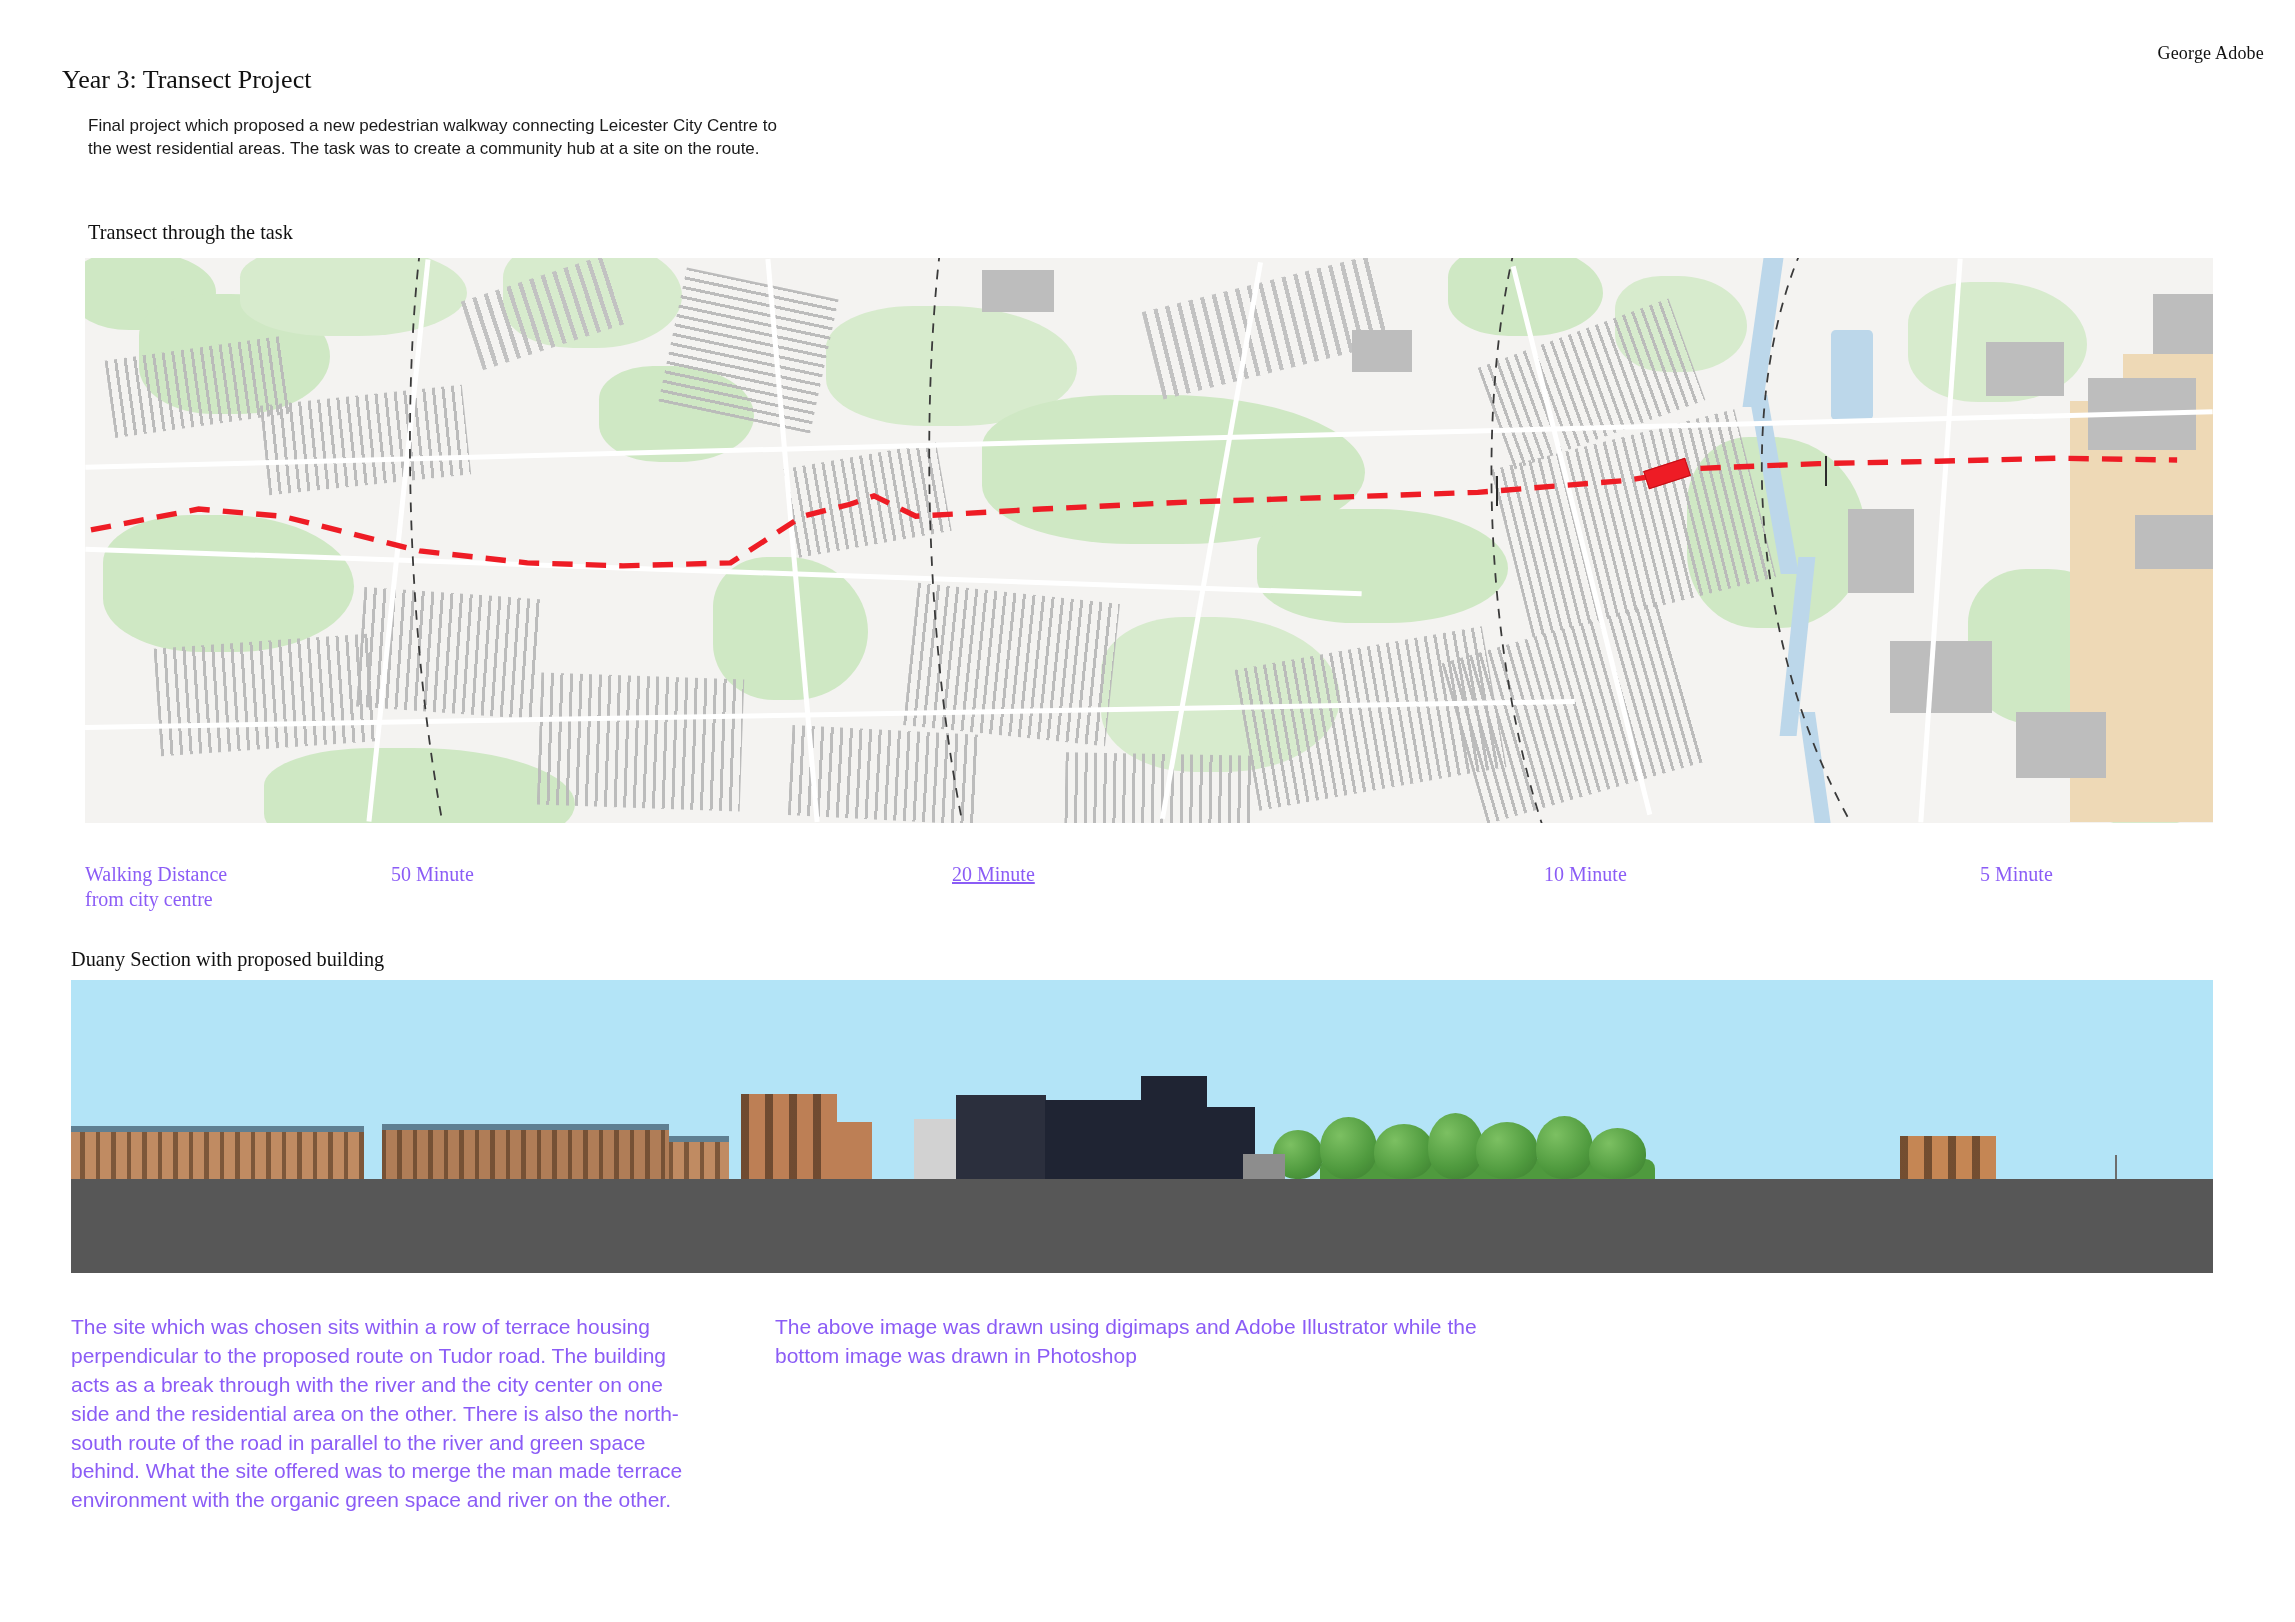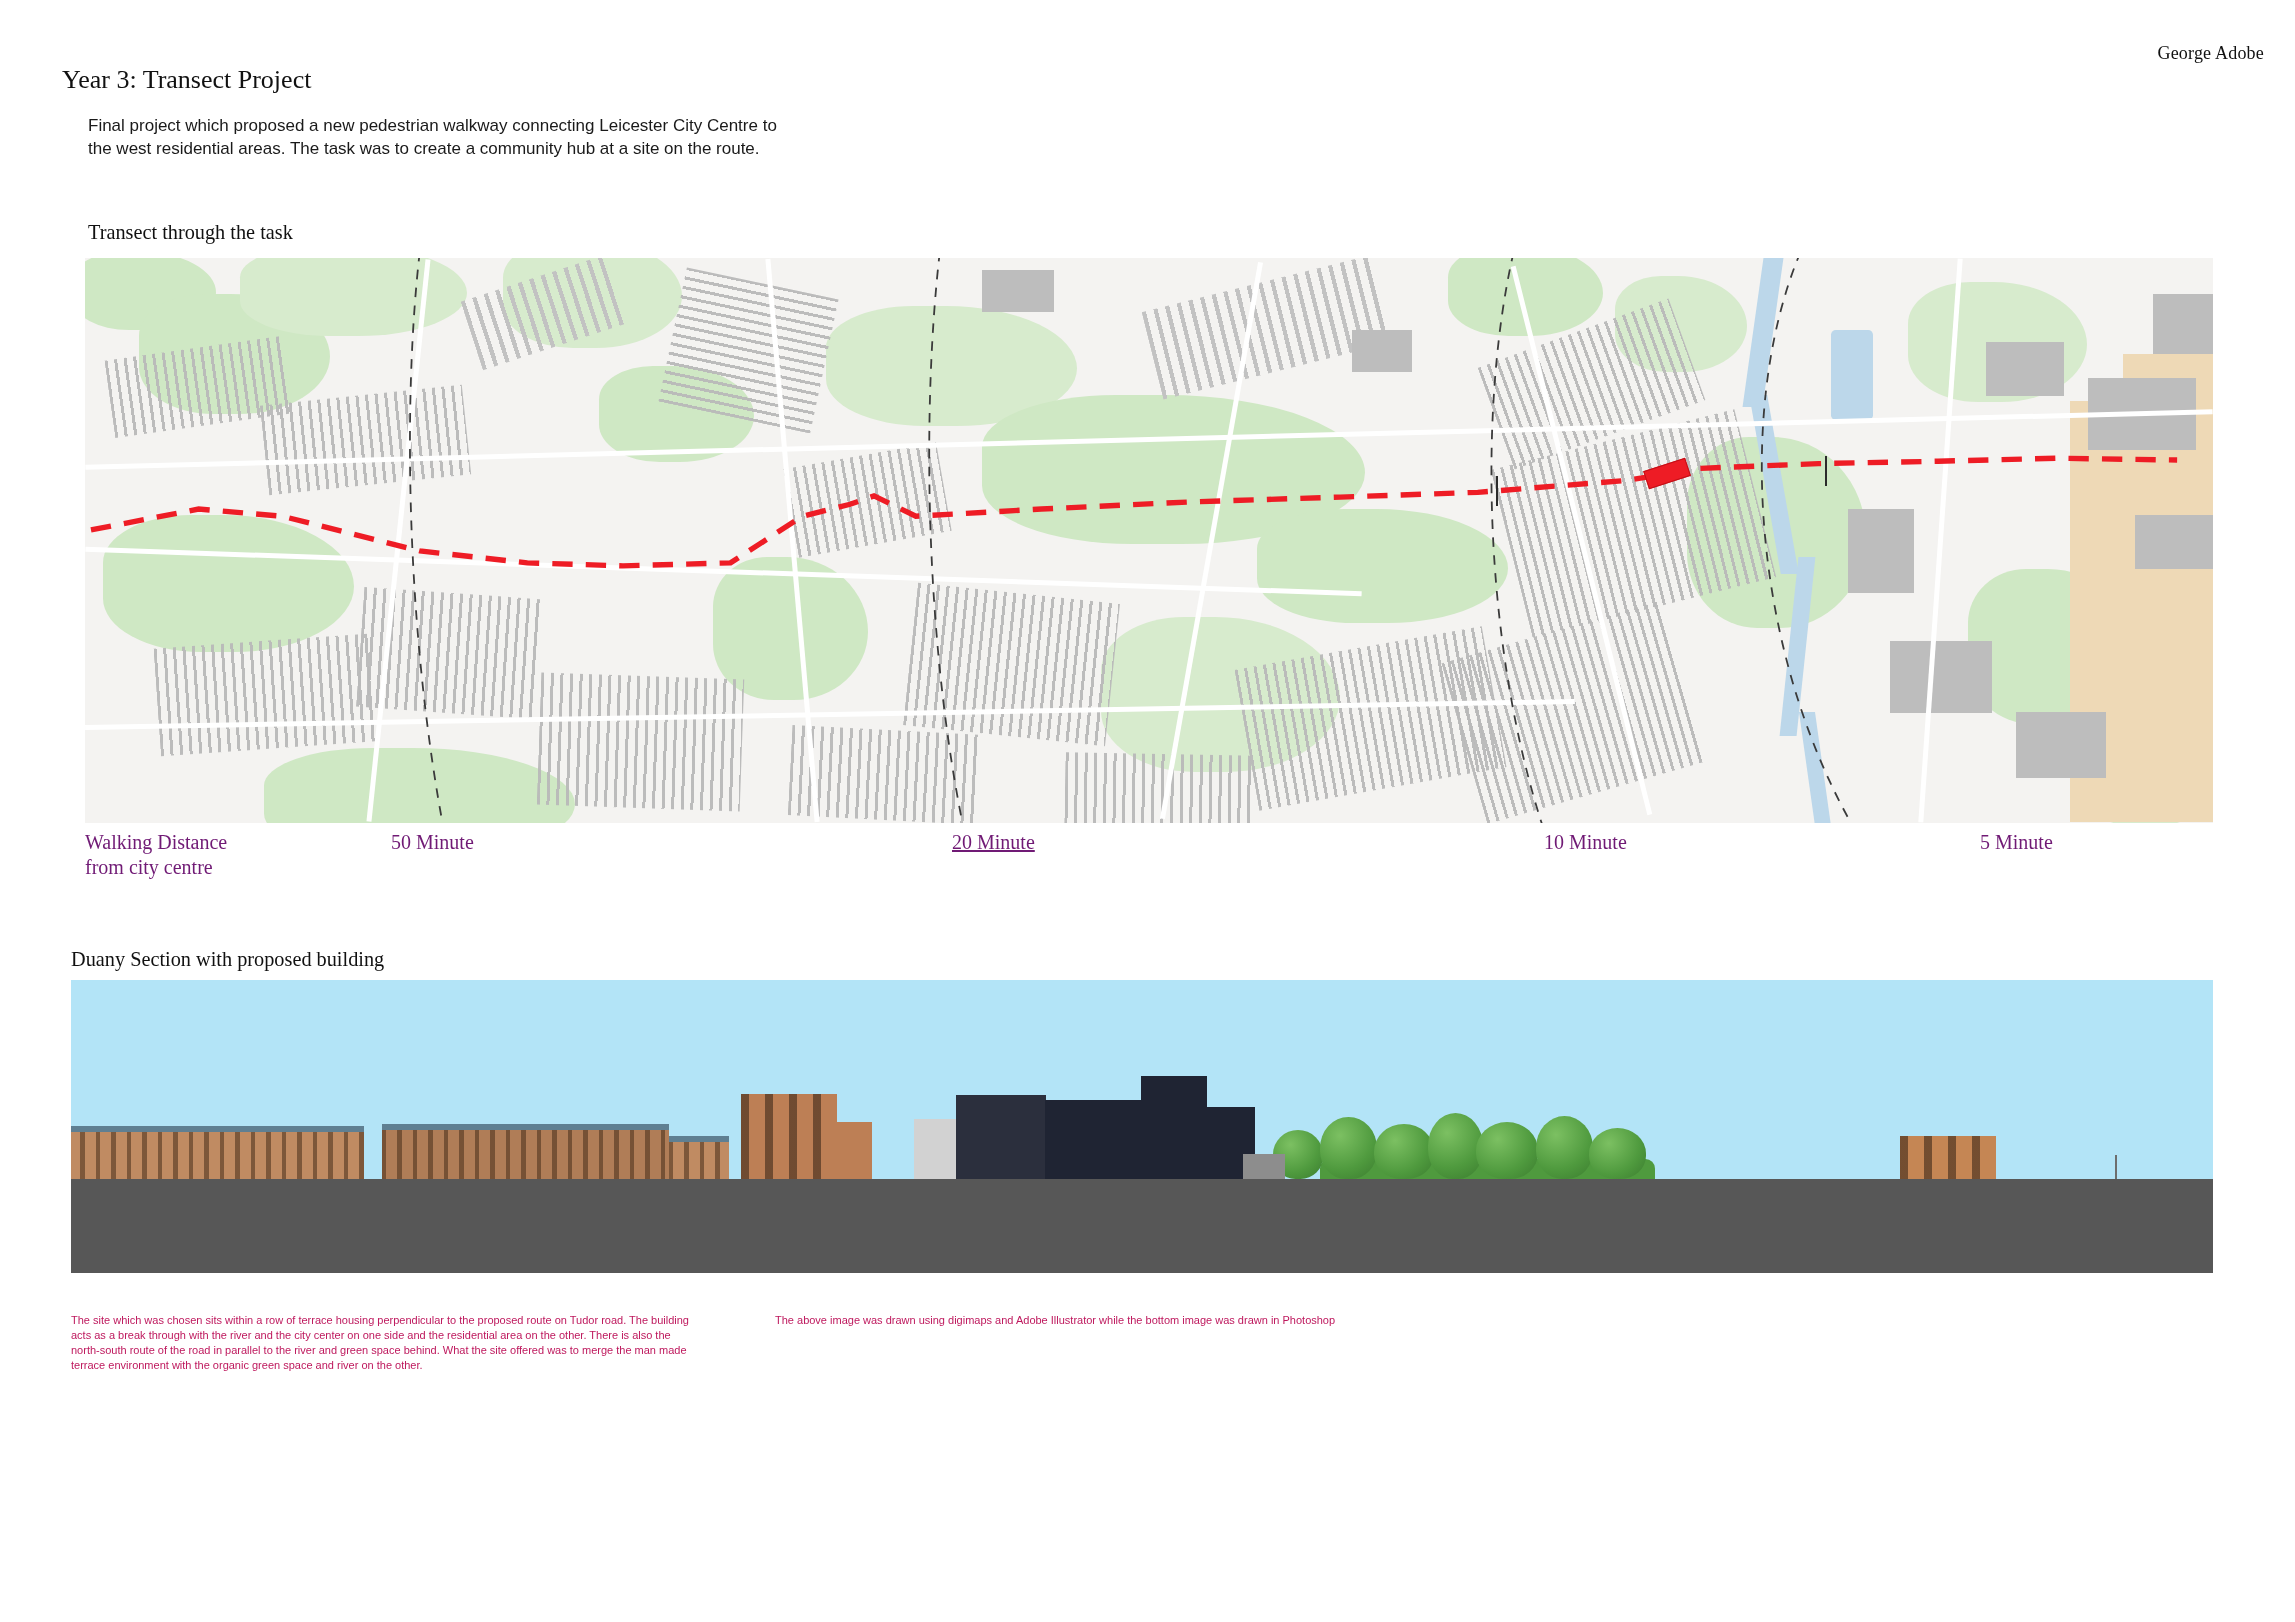--- a/index.html
+++ b/index.html
@@ -127,23 +127,24 @@
     position: absolute;
     left: 85px;
     top: 830px;
     width: 2128px;
     height: 54px;
   }
   .dist-label {
     position: absolute;
     font-family: "Liberation Serif", serif;
     font-size: 20px;
-    color: #701a75;
+    color: #8b5cf6;
     white-space: pre-line;
     line-height: 1.25;
+    margin-top: 32px;
   }
 
   
   .section-frame {
     position: absolute;
     left: 71px;
     top: 980px;
     width: 2142px;
     height: 293px;
     background: #b3e4f7;
@@ -227,23 +228,23 @@
   .pole {
     position: absolute;
     bottom: 94px;
     width: 1.8px;
     background: #6d6d6d;
   }
 
   
   .body-col {
     position: absolute;
-    font-size: 11px;
+    font-size: 21px;
     line-height: 1.375;
-    color: #be185d;
+    color: #8b5cf6;
   }
   #col-left { left: 71px; top: 1313px; width: 622px; }
   #col-right { left: 775px; top: 1313px; width: 747px; }
 </style>
 </head>
 <body>
 
 <div class="author">George Adobe</div>
 <div class="page-title">Year 3: Transect Project</div>
 <div class="intro">Final project which proposed a new pedestrian walkway connecting Leicester City Centre to the west residential areas. The task was to create a community hub at a site on the route.</div>

